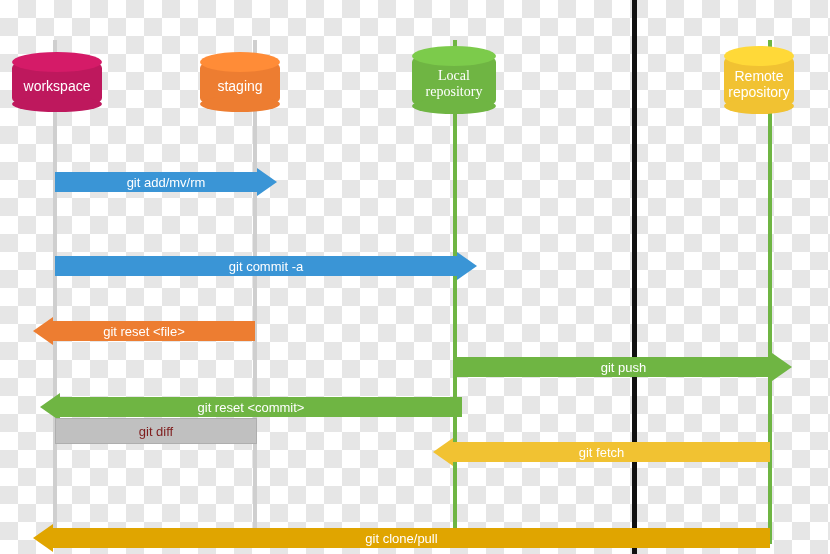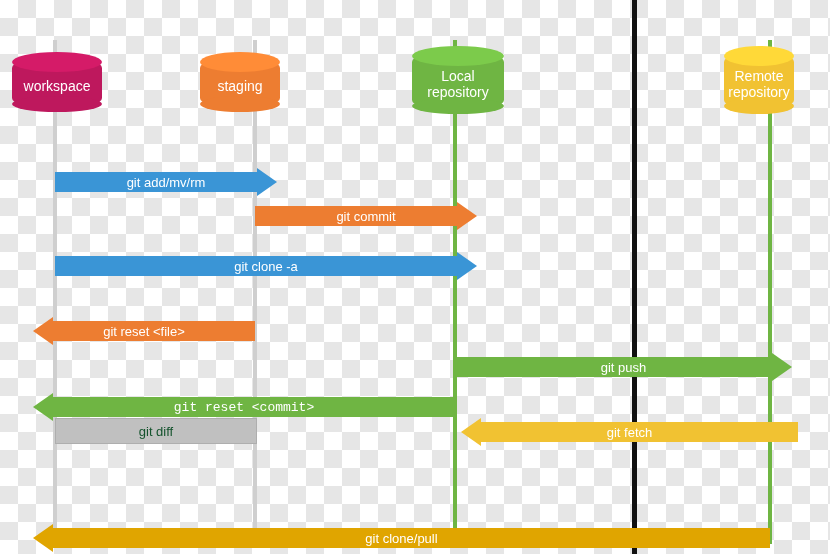--- a/index.html
+++ b/index.html
@@ -123,21 +123,21 @@
   .arrow.orange-a { color:#ed7d31; }
   .arrow.green-a  { color:#6fb543;margin-top:21px; }
   .arrow.gold-a   { color:#f1c232; }
   .arrow.dgold-a  { color:#e0a500; }
 
   .bar {
     position: absolute;
     height: 24px;
     background:#c0c0c0;
     border:1px solid #aeaeae;
-    color:#14532d;
+    color:#7f1d1d;
     font-size:13px;
     display:flex;
     align-items:center;
     justify-content:center;
   }
 </style>
 </head>
 <body>
 
 <div class="checker"></div>
@@ -149,74 +149,69 @@
   <div class="lifeline lifeline-green" style="left:453px;"></div>
   <div class="lifeline lifeline-black" style="left:632px;top:0;bottom:0;"></div>
   <div class="lifeline lifeline-green" style="left:768px;"></div>
 
   <div class="cyl blue" style="left:12px;  top:62px; width:90px; height:42px;">
     <span>workspace</span>
   </div>
   <div class="cyl orange" style="left:200px; top:62px; width:80px; height:42px;">
     <span>staging</span>
   </div>
-  <div class="cyl green" style="left:412px; top:56px; width:92px; height:50px;">
+  <div class="cyl green" style="left:412px; top:56px; width:84px; height:50px;font-family:Liberation Serif, serif;">
     <span>
       <span>Local</span><br>
       <span>repository</span>
     </span>
   </div>
   <div class="cyl gold" style="left:724px; top:56px; width:70px; height:50px;">
     <span>
       <span>Remote</span><br>
       <span>repository</span>
     </span>
   </div>
 
   <div class="arrow blue-a" style="left:55px; width:222px; top:168px;">
     <div class="shaft" style="left:0; right:18px;"></div>
     <div class="head-r"></div>
     <span class="label">git add/mv/rm</span>
   </div>
 
-  <div class="arrow orange-a" style="left:255px; width:222px; top:202px;">
-    <div class="shaft" style="left:0; right:18px;"></div>
-    <div class="head-r"></div>
-    <span class="label">git commit</span>
-  </div>
 
   <div class="arrow blue-a" style="left:55px; width:422px; top:252px;">
     <div class="shaft" style="left:0; right:18px;"></div>
     <div class="head-r"></div>
-    <span class="label">git clone -a</span>
+    <span class="label">git commit -a</span>
   </div>
 
   <div class="arrow orange-a" style="left:33px; width:222px; top:302px;margin-top:15px;">
     <div class="shaft" style="left:18px; right:0;"></div>
     <div class="head-l"></div>
     <span class="label">git reset &lt;file&gt;</span>
   </div>
 
   <div class="arrow green-a" style="left:455px; width:337px; top:332px;">
     <div class="shaft" style="left:0; right:18px;"></div>
     <div class="head-r"></div>
     <span class="label">git push</span>
   </div>
 
-  <div class="arrow green-a" style="left:33px; width:422px; top:372px;font-family:Liberation Mono, monospace;">
+  <div class="arrow green-a" style="left:40px; width:422px; top:372px;">
     <div class="shaft" style="left:18px; right:0;"></div>
     <div class="head-l"></div>
     <span class="label">git reset &lt;commit&gt;</span>
   </div>
 
   <div class="bar" style="left:55px; width:200px; top:418px;">
     <span>git diff</span>
   </div>
 
-  <div class="arrow gold-a" style="left:433px; width:337px; top:418px;margin-left:28px;">
+  <div class="arrow gold-a" style="left:433px; width:337px; top:438px;">
     <div class="shaft" style="left:18px; right:0;"></div>
     <div class="head-l"></div>
     <span class="label">git fetch</span>
   </div>
 
 
   <div class="arrow dgold-a" style="left:33px; width:737px; top:498px;margin-top:26px;">
     <div class="shaft" style="left:18px; right:0;"></div>
     <div class="head-l"></div>
     <span class="label">git clone/pull</span>

